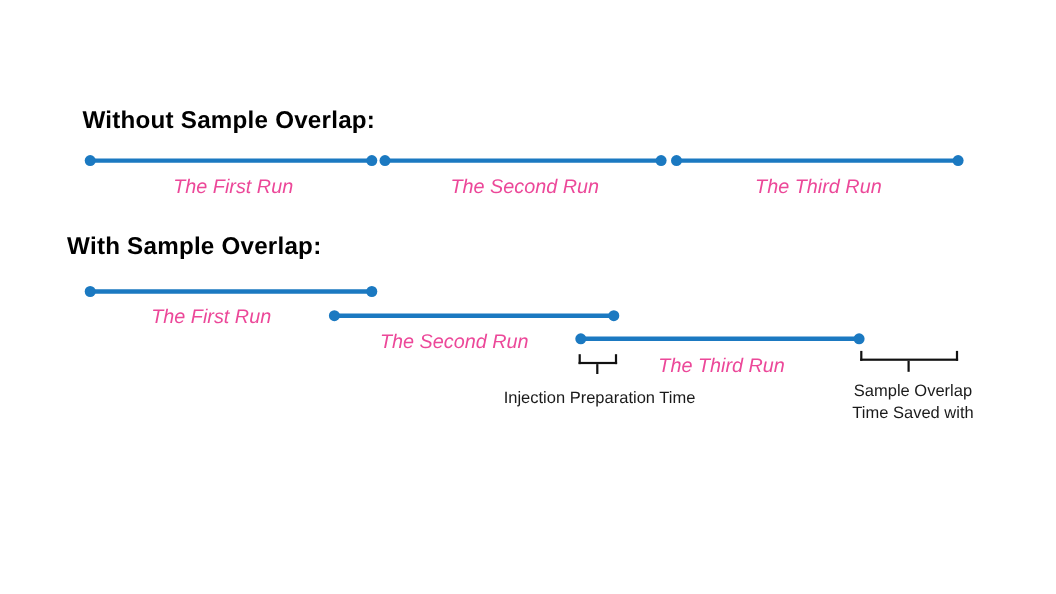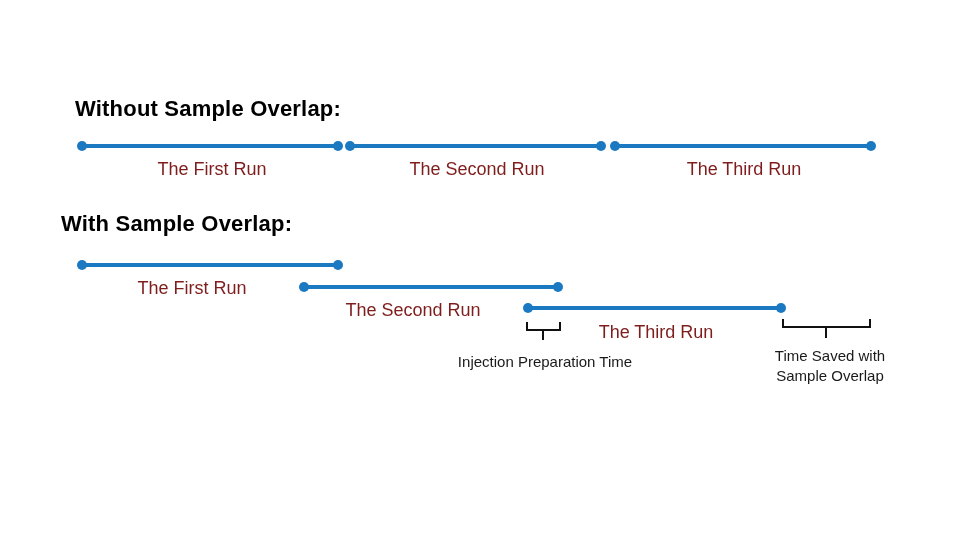--- a/index.html
+++ b/index.html
@@ -29,21 +29,22 @@
     position: absolute;
     width: 10px;
     height: 10px;
     border-radius: 50%;
     background: #1b79c1;
   }
   .run-label {
     position: absolute;
     transform: translateX(-50%);
     font-size: 18px;
-    color: #7f1d1d;
+    font-style: italic;
+    color: #ec4899;
     white-space: nowrap;
   }
   .bracket-bar {
     position: absolute;
     box-sizing: border-box;
     border-left: 2px solid #111111;
     border-right: 2px solid #111111;
     border-bottom: 2px solid #111111;
   }
   .bracket-stem {
@@ -100,17 +101,17 @@
   <div class="dot" style="left:776px; top:303px;"></div>
   <div class="run-label" style="left:656px; top:322px;">The Third Run</div>
 
   <div class="bracket-bar" style="left:526px; top:322px; width:35px; height:9px;"></div>
   <div class="bracket-stem" style="left:542px; top:331px; height:9px;"></div>
   <div class="annotation" style="left:545px; top:352px;">Injection Preparation Time</div>
 
   <div class="bracket-bar" style="left:782px; top:319px; width:89px; height:9px;"></div>
   <div class="bracket-stem" style="left:825px; top:328px; height:10px;"></div>
   <div class="annotation" style="left:830px; top:346px;">
+    <div>Sample Overlap</div>
     <div>Time Saved with</div>
-    <div>Sample Overlap</div>
   </div>
 
 </div>
 
 </body></html>

